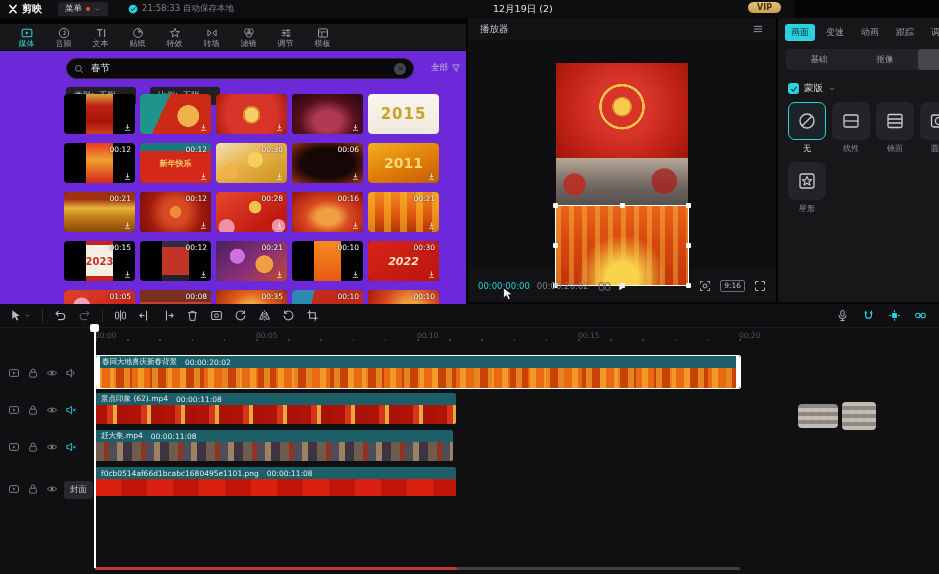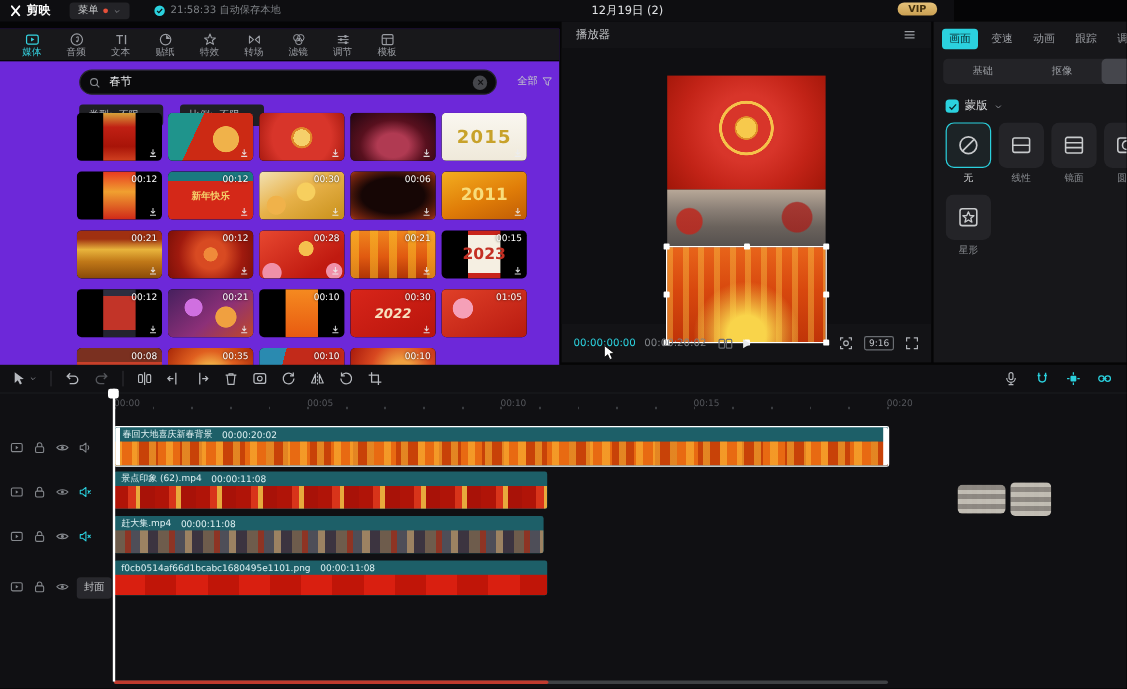--- a/index.html
+++ b/index.html
@@ -64,21 +64,21 @@
   .v-gold-lanterns .timg{background:radial-gradient(circle at 55% 42%,#f7cf5e 0 16%,rgba(0,0,0,0) 18%),radial-gradient(circle at 20% 70%,#f0b24a 0 12%,rgba(0,0,0,0) 13%),linear-gradient(150deg,#f2e2b4,#e8b24a 45%,#c8901a);}
   .v-dark-frame .timg{background:radial-gradient(ellipse at center,#160605 0 52%,#7a2610 88%,#a8401a);}
   .v-gold-2011 .timg{background:linear-gradient(160deg,#f3ae20,#e07d08 55%,#c05c04);}
   .v-gold-2011 .tov{color:#f8dc7a;font-size:14px;}
   .v-gold-temple .timg{background:linear-gradient(180deg,#a03010 0 18%,#e8b43c 40%,#c07818 65%,#8a4a08);}
   .v-red-drum .timg{background:radial-gradient(circle at 50% 50%,#f08a3a 0 14%,#d84a22 15% 30%,#a01a0e 65%,#7a1008);}
   .v-red-fan .timg{background:radial-gradient(circle at 55% 38%,#f5c04e 0 13%,rgba(0,0,0,0) 14%),radial-gradient(circle at 15% 88%,#f090a8 0 11%,rgba(0,0,0,0) 12%),radial-gradient(circle at 88% 85%,#f090a8 0 9%,rgba(0,0,0,0) 10%),linear-gradient(145deg,#e84830,#c01a10 75%);}
   .v-red-crowd .timg{background:radial-gradient(ellipse at 50% 62%,#f0a040 0 22%,#d84820 45%,#b02212 80%,#8a1208);}
   .v-fiery .timg{background:repeating-linear-gradient(90deg,rgba(250,190,40,.55) 0 7px,rgba(0,0,0,0) 7px 16px),linear-gradient(180deg,#f0861e,#e05a10 55%,#b03406);}
   .v-vert-2023 .timg{background:linear-gradient(180deg,#c8241a 0 10%,#f5efe2 10% 88%,#c8241a 88%);}
-  .v-vert-2023 .tov{color:#c43024;font-size:13px;}
+  .v-vert-2023 .tov{color:#c43024;font-size:10px;}
   .v-vert-figures .timg{background:linear-gradient(180deg,#2e2e40 0 14%,#c23428 14% 84%,#23232f 84%);}
   .v-purple-fireworks .timg{background:radial-gradient(circle at 30% 38%,#d070e0 0 13%,rgba(0,0,0,0) 14%),radial-gradient(circle at 68% 58%,#f0a040 0 16%,rgba(0,0,0,0) 17%),linear-gradient(140deg,#46205e,#8c3078 55%,#c04828);}
   .v-vert-confetti .timg{background:linear-gradient(180deg,#f58a20,#e85a10);}
   .v-red-2022 .timg{background:linear-gradient(150deg,#d8251a,#b8150c);}
   .v-red-2022 .tov{color:#f8e2c0;font-size:11px;font-style:italic;}
   .v-red-blossom .timg{background:radial-gradient(circle at 25% 40%,#f5a0b8 0 14%,rgba(0,0,0,0) 15%),linear-gradient(150deg,#e04028,#b81a10);}
   .v-red-street .timg{background:linear-gradient(180deg,#7a3020 0 30%,#c8402a 30% 70%,#902015);}
   .v-red-glow .timg{background:radial-gradient(circle at 50% 60%,#f5c04e 0 18%,#e06020 50%,#a82808);}
   .v-teal-red .timg{background:linear-gradient(105deg,#2a8ab0 0 28%,#c22a1a 28%);}
   .v-red-tiger .timg{background:radial-gradient(circle at 60% 50%,#f0a040 0 20%,#d84820 55%,#a81a0c);}
@@ -630,20 +630,29 @@
           </div>
           <div class="thumb v-red-fan">
             <div class="timg"></div>
             <span class="dur">00:28</span>
             <span class="dl">
               <svg>
                 <use href="#i-download"></use>
               </svg>
             </span>
           </div>
+          <div class="thumb v-red-crowd">
+            <div class="timg"></div>
+            <span class="dur">00:16</span>
+            <span class="dl">
+              <svg>
+                <use href="#i-download"></use>
+              </svg>
+            </span>
+          </div>
           <div class="thumb v-fiery">
             <div class="timg"></div>
             <span class="dur">00:21</span>
             <span class="dl">
               <svg>
                 <use href="#i-download"></use>
               </svg>
             </span>
           </div>
           <div class="thumb v-vert-2023 vert">

